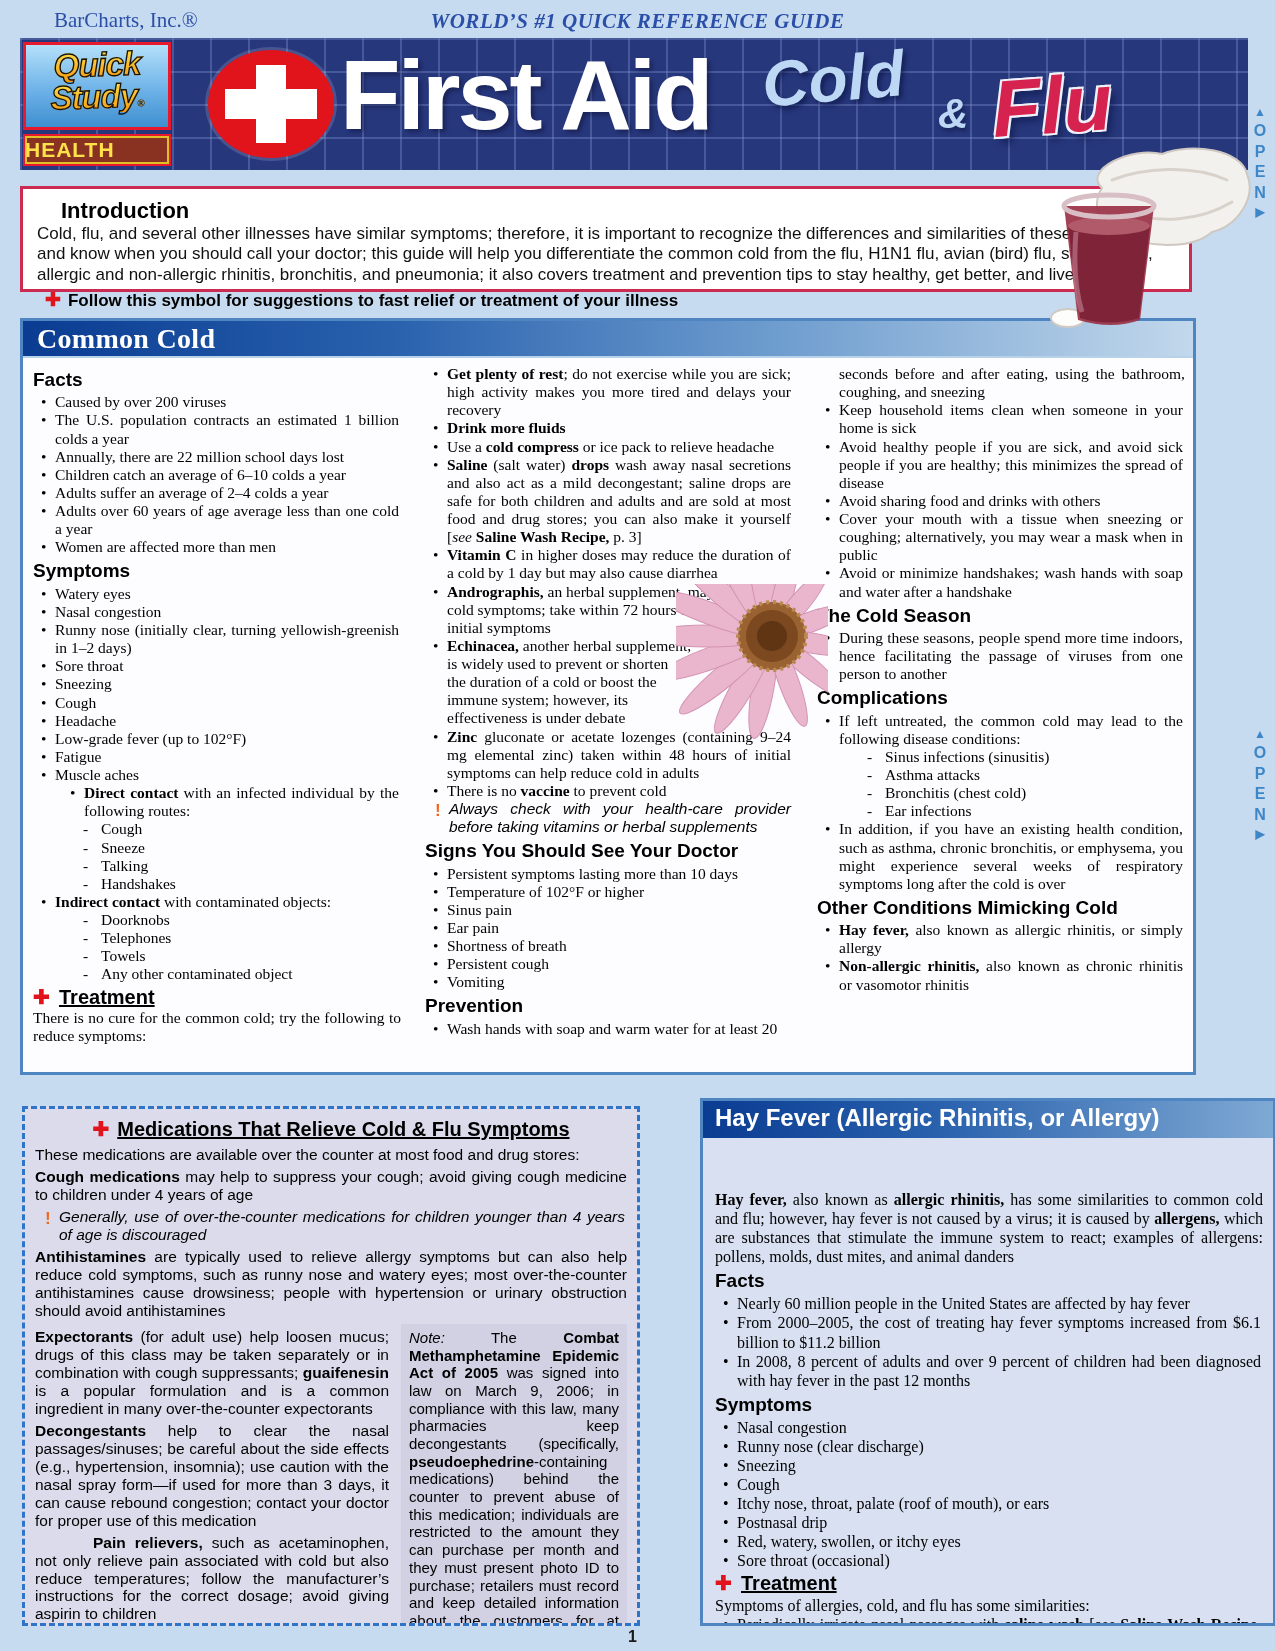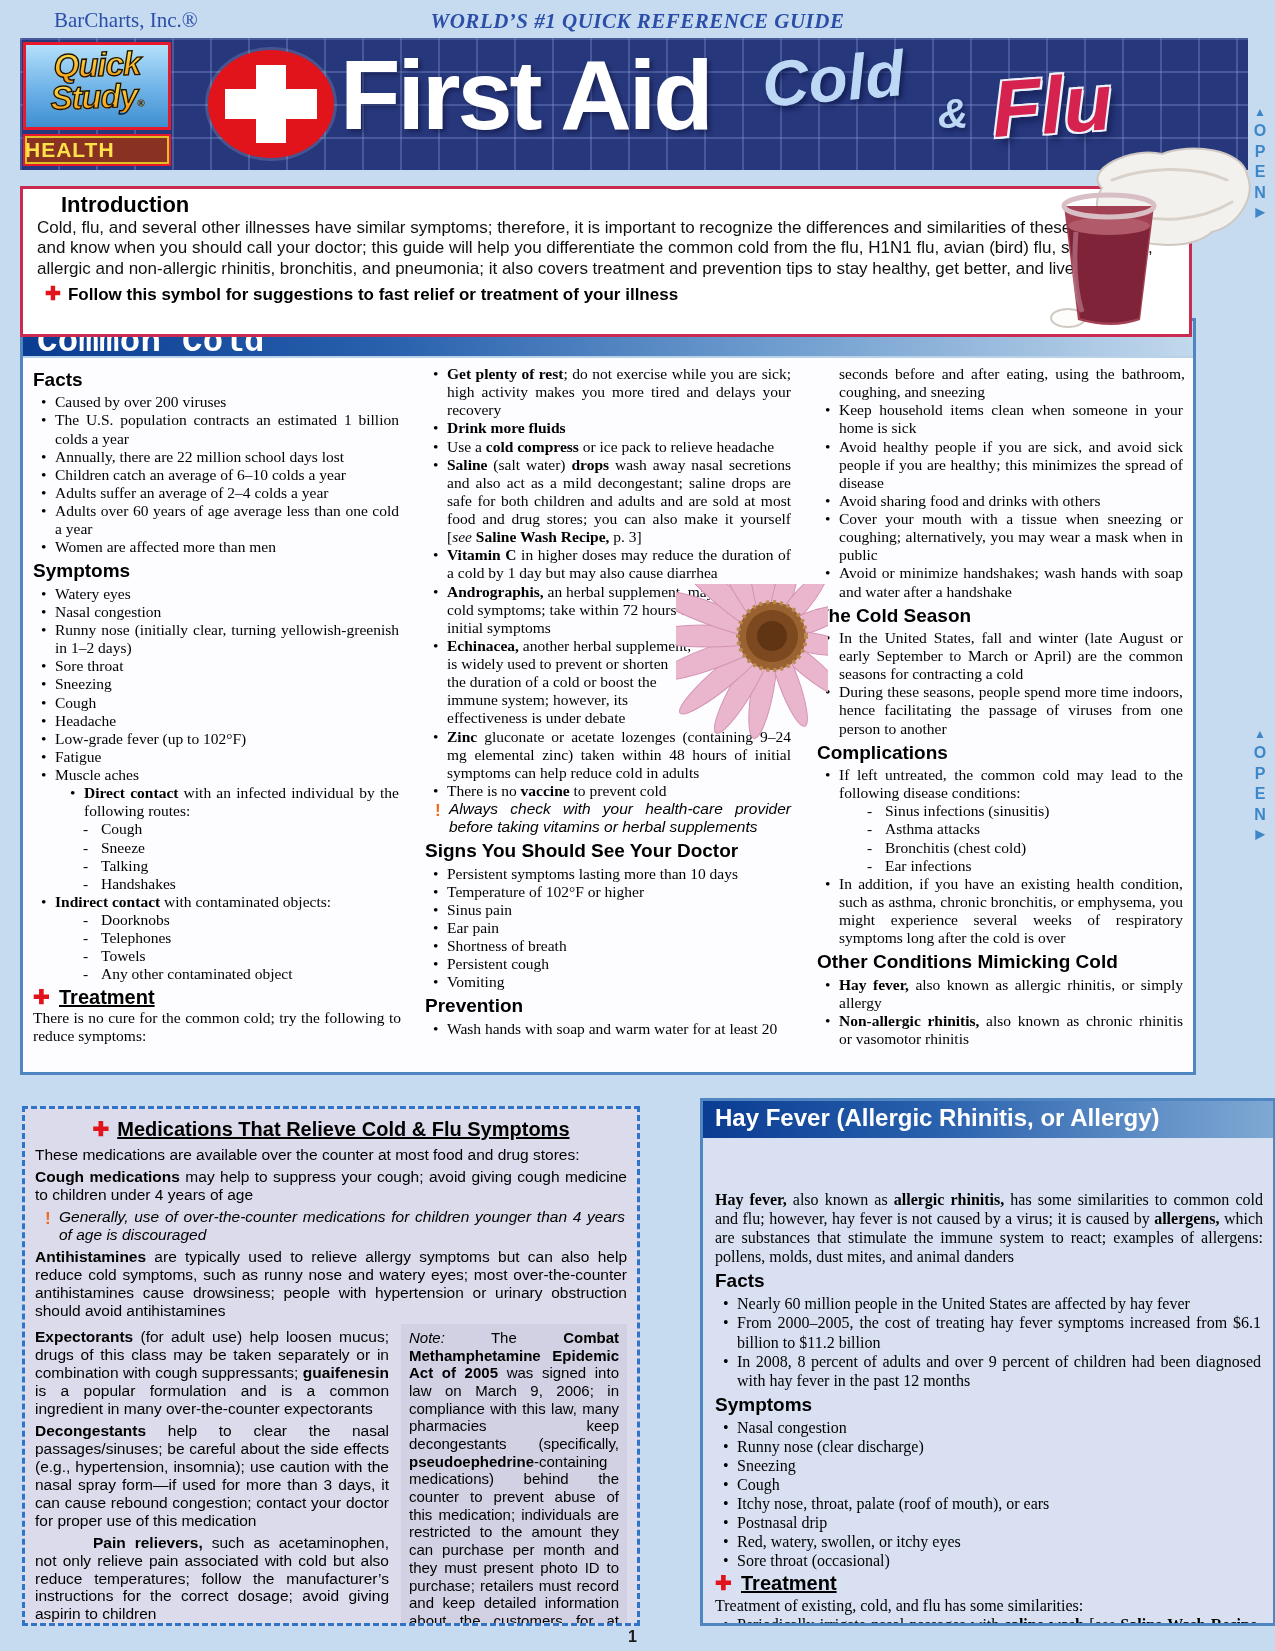--- a/index.html
+++ b/index.html
@@ -27,21 +27,21 @@
   .banner-amp{position:absolute;left:918px;top:52px;font-family:"Liberation Sans",sans-serif;font-style:italic;font-weight:bold;font-size:42px;color:#bcd8f4;text-shadow:2px 3px 4px rgba(5,15,60,.5);}
   .banner-flu{position:absolute;left:972px;top:22px;font-family:"Liberation Sans",sans-serif;font-style:italic;font-weight:bold;font-size:80px;color:#d6224e;transform:rotate(-4deg);
     text-shadow:-2px -2px 0 #eef2fa,2px -2px 0 #eef2fa,-2px 2px 0 #eef2fa,2px 2px 0 #eef2fa,5px 7px 7px rgba(5,15,60,.5);}
 
   
   .open-marker{position:absolute;left:1248px;width:24px;display:flex;flex-direction:column;align-items:center;color:#3d86c8;font-family:"Liberation Sans",sans-serif;font-weight:bold;font-size:16px;line-height:1.3;}
   .open-marker .tri{font-size:12px;line-height:1.4;}
   .open-1{top:104px;} .open-2{top:726px;} .open-3{top:1318px;}
 
   
-  .intro-box{position:absolute;left:20px;top:186px;width:1172px;height:151px;background:#fff;border:3px solid #cb2b50;padding:3px 14px;box-sizing:border-box;font-family:"Liberation Sans",sans-serif;z-index:2;}
+  .intro-box{position:absolute;left:20px;top:186px;width:1172px;height:106px;background:#fff;border:3px solid #cb2b50;padding:9px 14px;box-sizing:border-box;font-family:"Liberation Sans",sans-serif;z-index:2;}
   .intro-title{font-weight:bold;font-size:22px;margin-left:24px;}
   .intro-body{font-size:17px;line-height:1.2;color:#111;}
   .intro-note{display:flex;align-items:baseline;font-weight:bold;font-size:17px;margin-top:3px;margin-left:8px;}
   .intro-note .mk{color:#e1131b;font-weight:900;font-size:19px;margin-right:7px;}
 
   
   .blk{position:relative;}
   .h{font-family:"Liberation Sans",sans-serif;font-weight:bold;font-size:19px;line-height:1.28;margin:3px 0 1px;}
   .li,.liin,.dash,.warn{display:flex;align-items:flex-start;}
   .mk{font-family:inherit;}
@@ -53,21 +53,21 @@
   .tx{flex:1;text-align:justify;padding-right:2px;}
   .p{text-align:justify;}
   .cont{padding-left:22px;text-align:justify;}
   .pind{text-indent:58px;text-align:justify;}
   .cross{display:flex;align-items:baseline;margin-top:2px;}
   .cross .mk{flex:0 0 26px;color:#e1131b;font-weight:900;font-family:"Liberation Sans",sans-serif;font-size:20px;}
   .cross .tx{font-family:"Liberation Sans",sans-serif;font-weight:bold;font-size:20px;text-decoration:underline;text-align:left;flex:0 1 auto;}
 
   
   .cc-box{position:absolute;left:20px;top:318px;width:1176px;height:757px;background:#fdfdff;border:3px solid #4f86c2;box-sizing:border-box;z-index:1;}
-  .sec-header{height:37px;background:linear-gradient(90deg,#0a3c92 0%,#2a62ae 32%,#6d9cce 64%,#c2d8ec 100%);border-bottom:2px solid #b8d2ea;color:#fff;font-family:Liberation Mono, monospace;font-weight:bold;font-size:34px;padding:2px 6px 0 14px;box-sizing:border-box;letter-spacing:.3px;}
+  .sec-header{height:37px;background:linear-gradient(90deg,#0a3c92 0%,#2a62ae 32%,#6d9cce 64%,#c2d8ec 100%);border-bottom:2px solid #b8d2ea;color:#fff;font-family:Liberation Serif, serif;font-weight:bold;font-size:28px;padding:2px 6px 0 14px;box-sizing:border-box;letter-spacing:.3px;}
   .cc-cols{position:absolute;left:10px;right:8px;top:44px;bottom:4px;display:flex;gap:24px;overflow:hidden;font-size:15.5px;line-height:1.17;}
   .col{flex:1;min-width:0;}
 
   
   .cup-img{position:absolute;left:1042px;top:140px;width:212px;height:192px;z-index:6;pointer-events:none;}
   .flower-img{position:absolute;left:676px;top:584px;width:152px;height:192px;z-index:4;pointer-events:none;}
 
   
   .med-box{position:absolute;left:22px;top:1106px;width:618px;height:520px;box-sizing:border-box;border:3px dashed #2f74c8;background:#dcdbeb;padding:5px 10px;font-family:"Liberation Sans",sans-serif;font-size:15.5px;line-height:1.16;overflow:hidden;}
   .med-title{display:flex;justify-content:center;align-items:baseline;font-weight:bold;font-size:20px;margin:4px 0 5px;}
@@ -366,24 +366,20 @@
         </div>
         <div class="blk li">
           <span class="mk">•</span>
           <div class="tx">Cover your mouth with a tissue when sneezing or coughing; alternatively, you may wear a mask when in public</div>
         </div>
         <div class="blk li">
           <span class="mk">•</span>
           <div class="tx">Avoid or minimize handshakes; wash hands with soap and water after a handshake</div>
         </div>
         <div class="blk h">The Cold Season</div>
-        <div class="blk li">
-          <span class="mk">•</span>
-          <div class="tx">In the United States, fall and winter (late August or early September to March or April) are the common seasons for contracting a cold</div>
-        </div>
         <div class="blk li">
           <span class="mk">•</span>
           <div class="tx">During these seasons, people spend more time indoors, hence facilitating the passage of viruses from one person to another</div>
         </div>
         <div class="blk h">Complications</div>
         <div class="blk li">
           <span class="mk">•</span>
           <div class="tx">If left untreated, the common cold may lead to the following disease conditions:</div>
         </div>
         <div class="blk dash">
@@ -518,21 +514,21 @@
         <div class="tx">Red, watery, swollen, or itchy eyes</div>
       </div>
       <div class="blk li">
         <span class="mk">•</span>
         <div class="tx">Sore throat (occasional)</div>
       </div>
       <div class="blk cross">
         <span class="mk">✚</span>
         <div class="tx">Treatment</div>
       </div>
-      <div class="blk p">Treatment of existing, cold, and flu has some similarities:</div>
+      <div class="blk p">Symptoms of allergies, cold, and flu has some similarities:</div>
       <div class="blk li">
         <span class="mk">•</span>
         <div class="tx">Periodically irrigate nasal passages with <b>saline wash</b> [<i>see</i> <b>Saline Wash Recipe,</b> p. 3]</div>
       </div>
       <div class="blk li">
         <span class="mk">•</span>
         <div class="tx"><b>Antihistamines</b> (pills, nasal spray, eye drops) can help to control symptoms; most over-the-counter cold medications contain antihistamines</div>
       </div>
     </div>
 </div>

